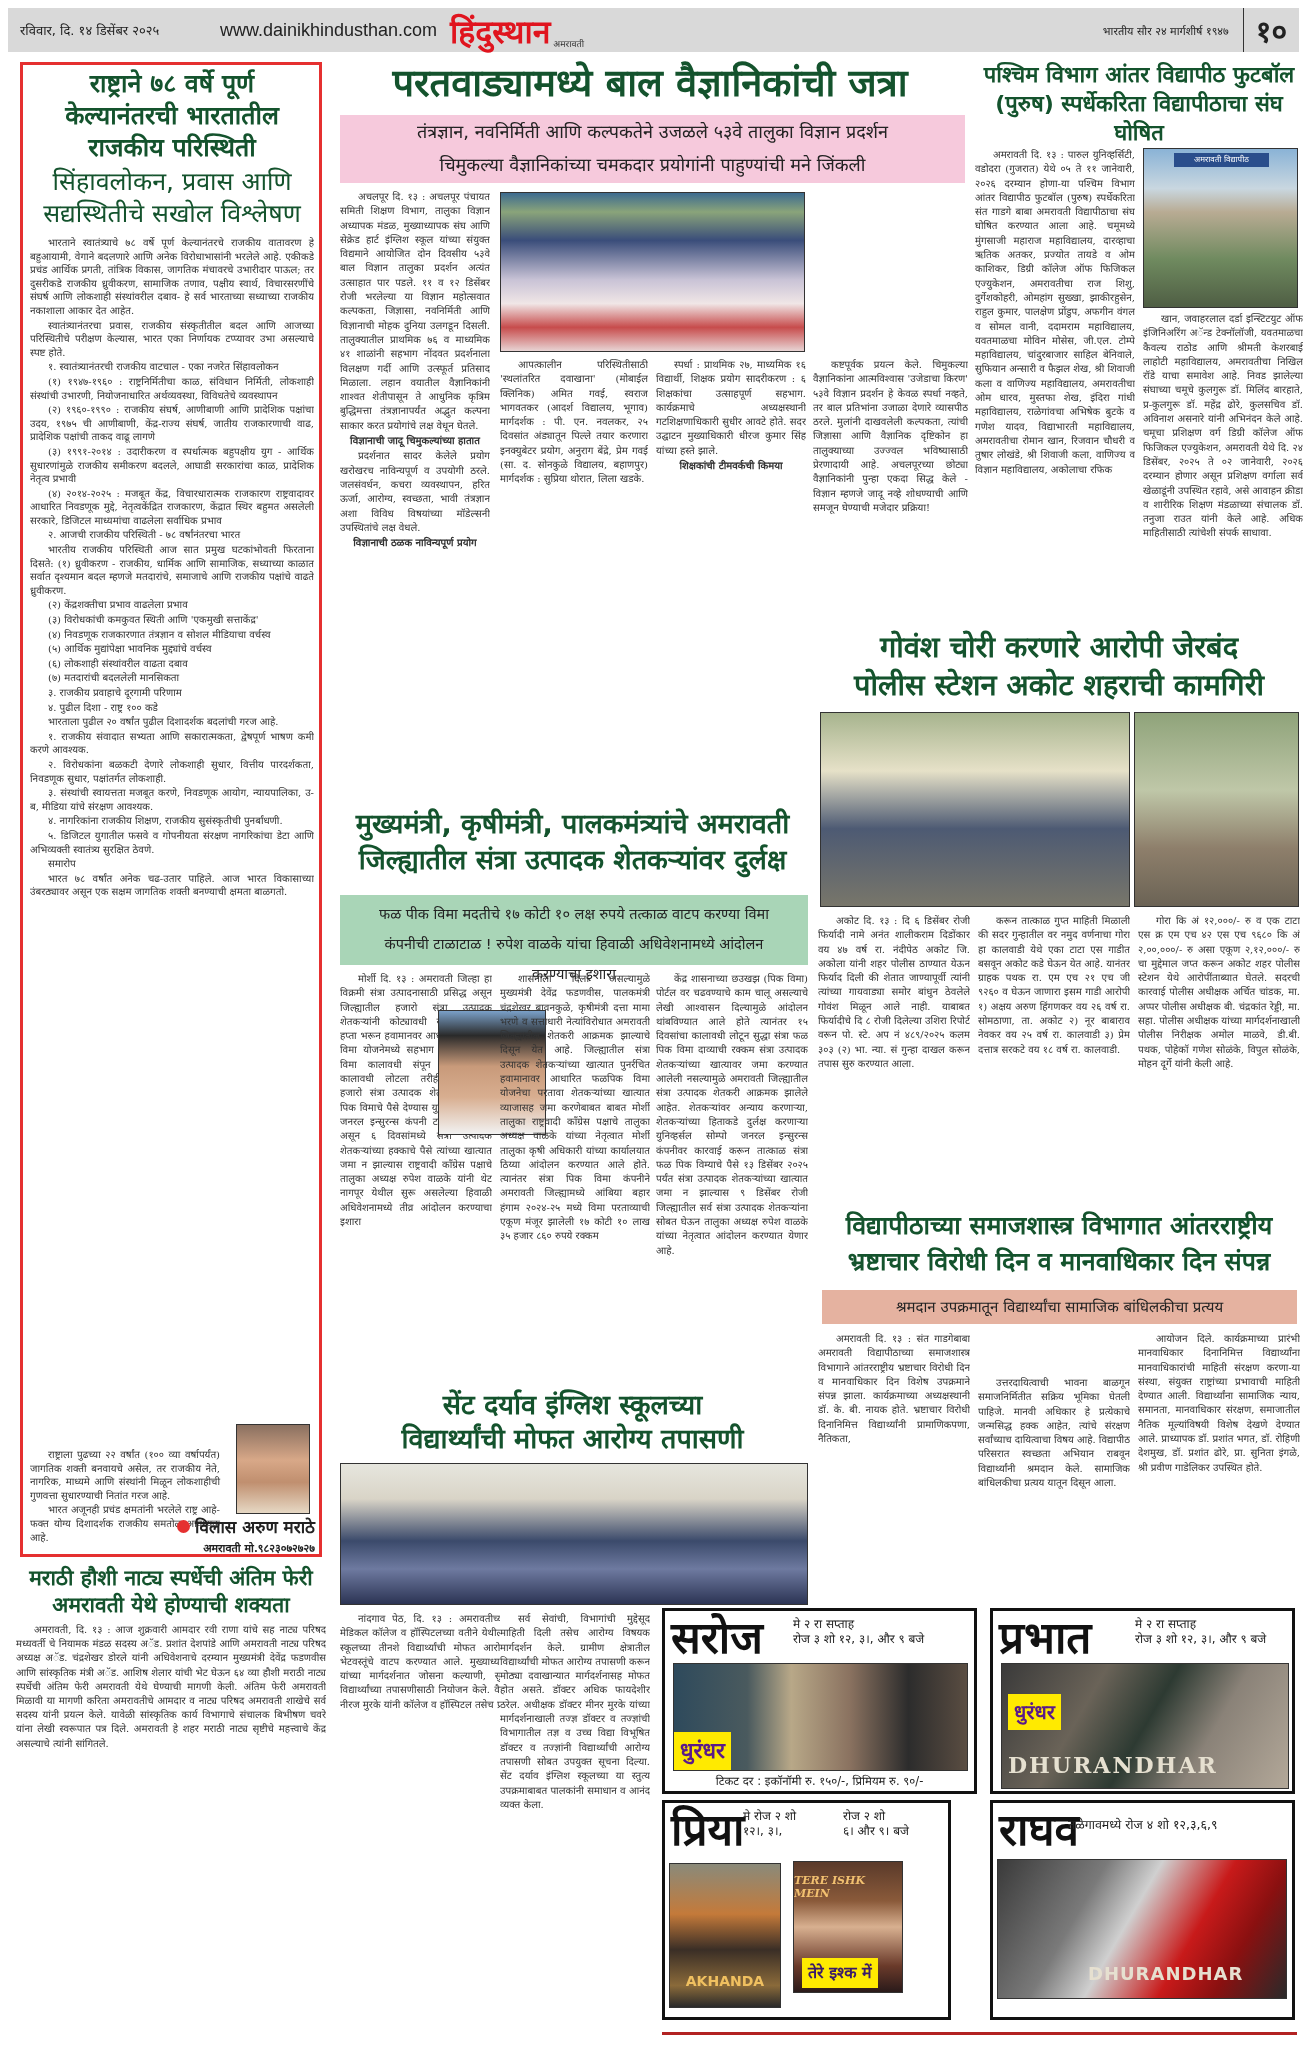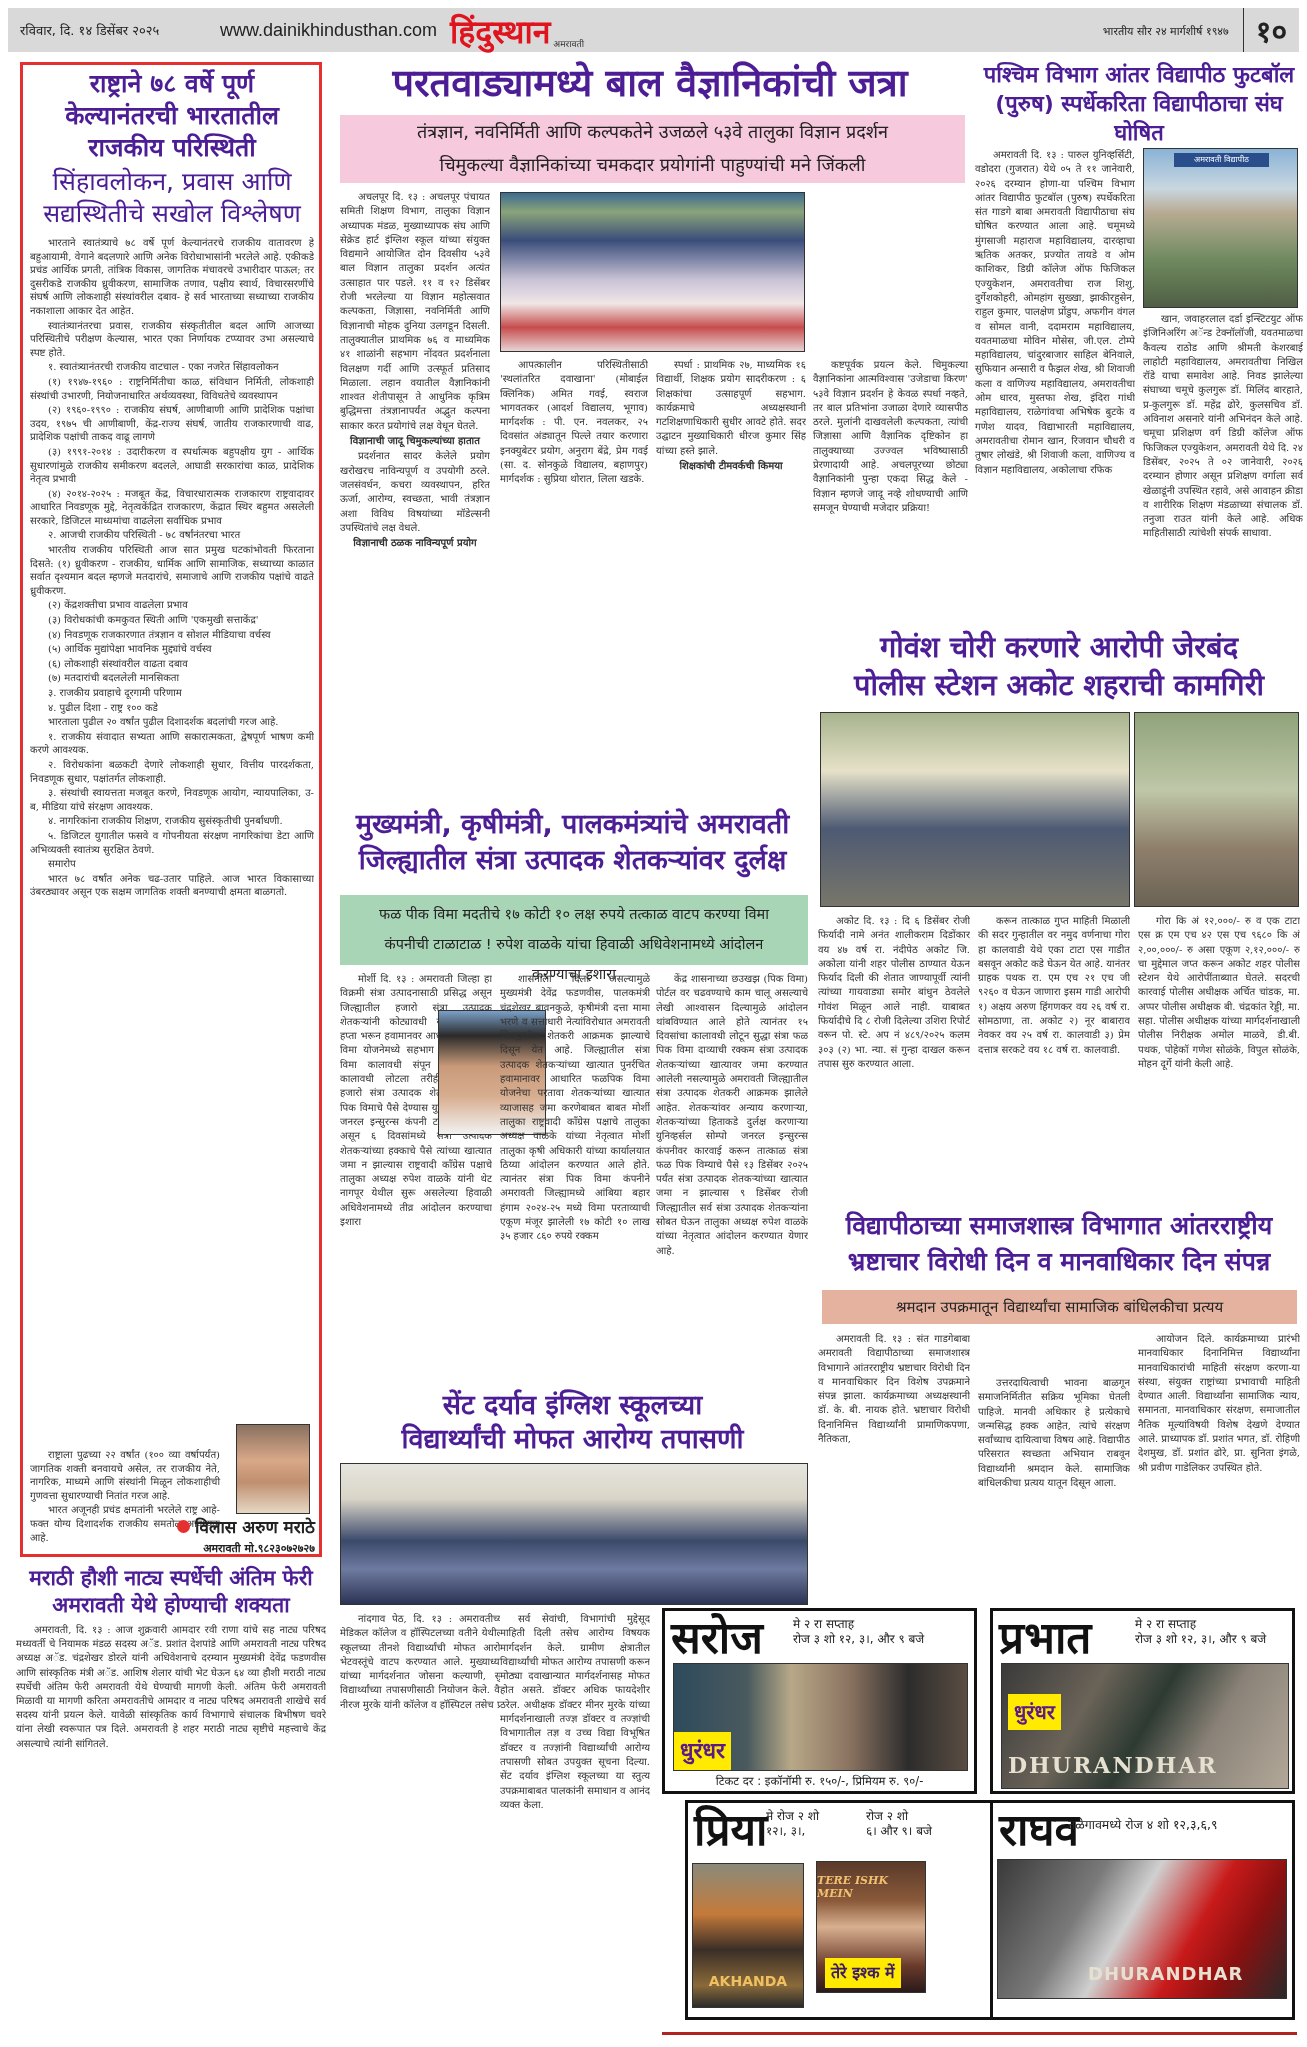--- a/index.html
+++ b/index.html
@@ -7,21 +7,21 @@
 .hdr{position:absolute;left:8px;top:8px;width:1291px;height:44px;background:#d9d9d9;display:flex;align-items:center;font-family:"DejaVu Sans",sans-serif}
 .hdr .date{font-size:13px;margin-left:12px;width:200px}
 .hdr .site{font-size:18px;font-family:"Liberation Sans",sans-serif;width:230px}
 .hdr .logo{font-size:32px;font-weight:bold;color:#e0141e;font-family:"DejaVu Sans",sans-serif;position:relative;width:110px}
 .hdr .logo small{font-size:9px;color:#333;position:absolute;right:-24px;bottom:2px;font-weight:normal}
 .hdr .saur{font-size:11px;margin-left:auto;margin-right:14px}
 .hdr .pg{font-size:30px;font-weight:bold;border-left:1px solid #333;height:44px;display:flex;align-items:center;padding:0 12px;font-family:"DejaVu Sans",sans-serif}
 .col{position:absolute}
 .txt{font-size:10.5px;line-height:14.5px;text-align:justify;color:#333}
 .txt p{text-indent:18px;margin-bottom:1px}
-.h1{font-family:"DejaVu Sans",sans-serif;font-weight:bold;text-align:center;color:#4c1d95;line-height:1.15}
+.h1{font-family:"DejaVu Sans",sans-serif;font-weight:bold;text-align:center;color:#14532d;line-height:1.15}
 .box-red{position:absolute;left:20px;top:62px;width:302px;height:1495px;border:3px solid #e53030}
 .photo{position:absolute;background:linear-gradient(135deg,#6a7d8a,#a9b3a0 40%,#c9b89c 70%,#5d6a5a);border:1px solid #333}
 .band{position:absolute;text-align:center;font-family:"DejaVu Sans",sans-serif;color:#222}
 .cinema{position:absolute;border:3px solid #111;background:#fff}
 .cinema .name{font-family:"DejaVu Serif",serif;font-weight:bold;font-size:44px;line-height:50px;position:absolute;left:6px;top:2px;color:#111}
 .cinema .info{position:absolute;font-size:12px;line-height:15px;font-family:"DejaVu Sans",sans-serif}
 .poster{position:absolute;border:1px solid #333;overflow:hidden}
 .ytag{position:absolute;background:#ffea00;color:#5a1a8a;font-weight:bold;font-family:"DejaVu Sans",sans-serif;padding:4px 6px}
 </style>
 </head>
@@ -197,21 +197,21 @@
   <div class="name">प्रभात</div>
   <div class="info" style="left:142px;top:6px">
       <div>मे २ रा सप्ताह</div>
       <div>रोज ३ शो १२, ३।, और ९ बजे</div>
     </div>
   <div class="poster" style="left:8px;top:52px;width:288px;height:126px;background:linear-gradient(120deg,#3a3a3a 0%,#6a6358 30%,#2d3a32 50%,#8a8278 70%,#b3a899 100%)">
     <div class="ytag" style="left:6px;top:30px;font-size:20px;line-height:28px">धुरंधर</div>
     <div style="position:absolute;left:6px;bottom:10px;color:#e6e0d0;font-size:22px;font-weight:bold;letter-spacing:2px;font-family:'DejaVu Serif',serif">DHURANDHAR</div>
   </div>
 </div>
-<div class="cinema" style="left:685px;top:1800px;width:323px;height:220px">
+<div class="cinema" style="left:662px;top:1800px;width:289px;height:220px">
   <div class="name">प्रिया</div>
   <div class="info" style="left:78px;top:6px">
       <div>मे रोज २ शो</div>
       <div>१२।, ३।,</div>
     </div>
   <div class="info" style="left:178px;top:6px">
       <div>रोज २ शो</div>
       <div>६। और ९। बजे</div>
     </div>
   <div class="poster" style="left:4px;top:60px;width:112px;height:145px;background:linear-gradient(180deg,#8a8a7a 0%,#c47a3a 35%,#3a2e26 60%,#8a6a3a 85%,#2a2a2a 100%)">

